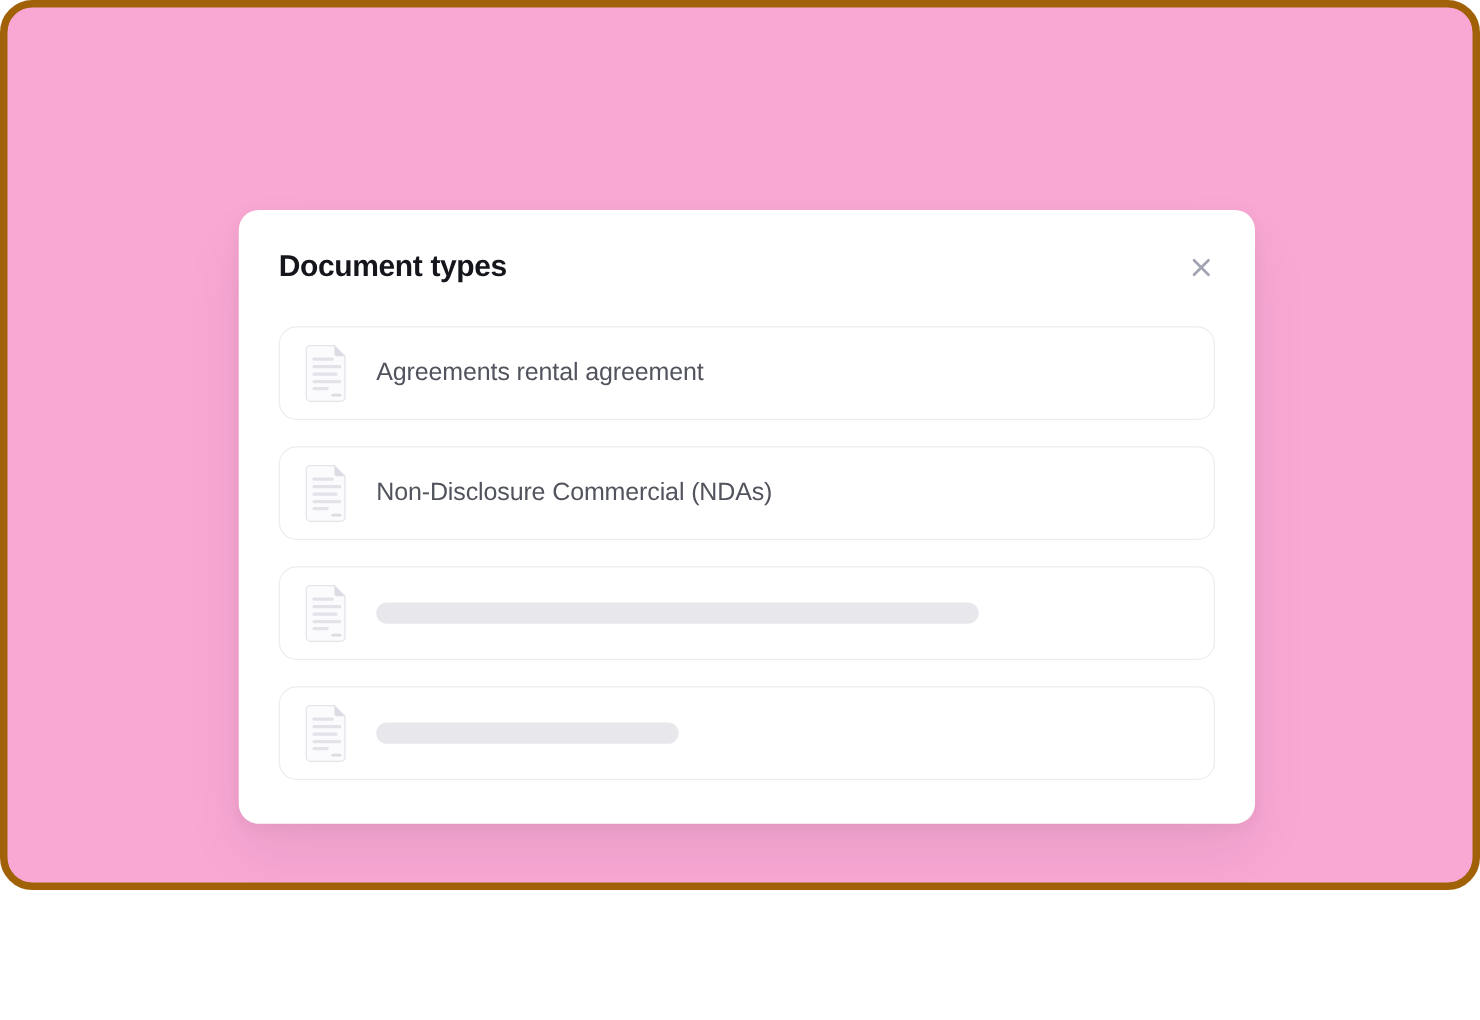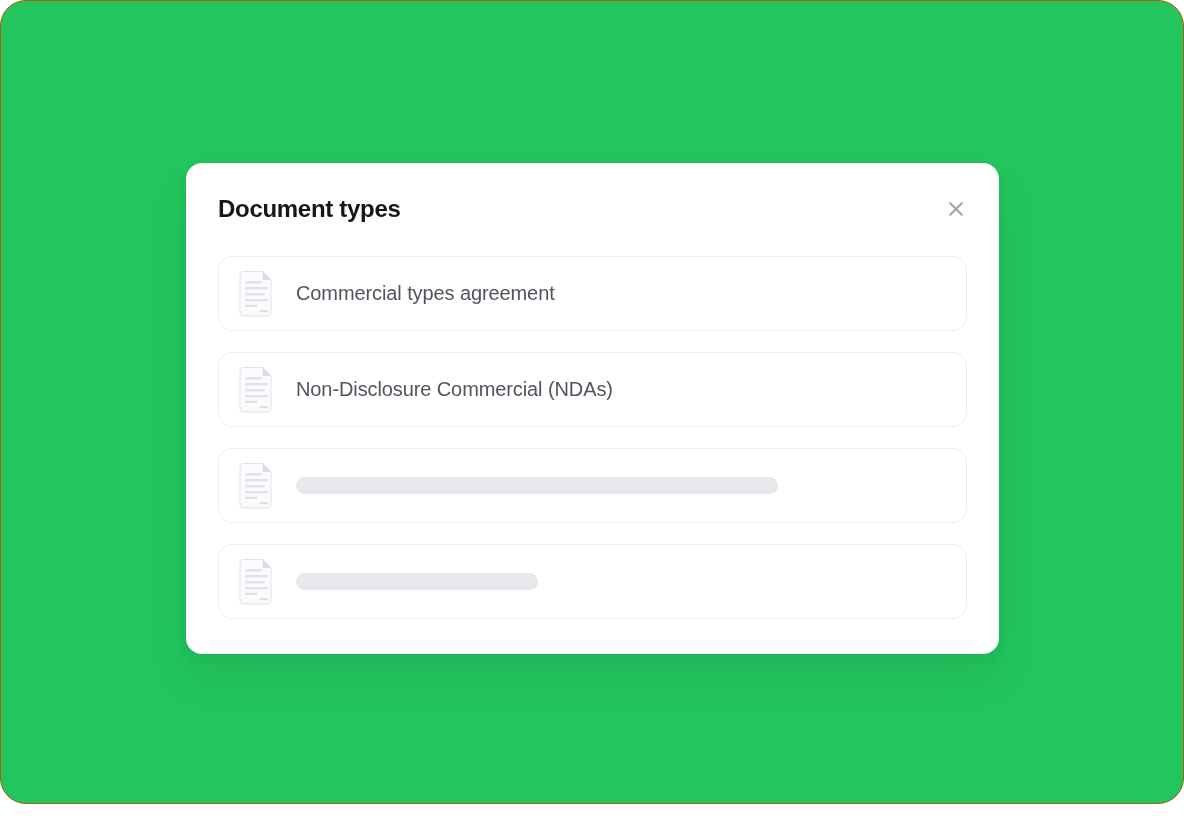--- a/index.html
+++ b/index.html
@@ -3,23 +3,23 @@
 <meta charset="utf-8">
 <style>
   * { margin: 0; padding: 0; box-sizing: border-box; }
   html, body {
     width: 1184px; height: 816px;
     background: #ffffff;
     font-family: "Liberation Sans", "DejaVu Sans", sans-serif;
   }
   .viewport {
     position: absolute; inset: 0;
-    width: 1184px; height: 804px;
-    background: #22c55e;
-    border: 1px solid #a16207;
+    width: 1184px; height: 712px;
+    background: #f9a8d4;
+    border: 6px solid #a16207;
     border-radius: 26px;
     overflow: hidden;
   }
   .modal {
     position: absolute;
     left: 185px; top: 162px;
     width: 813px; height: 491px;
     background: #ffffff;
     border-radius: 16px;
     box-shadow: 0 24px 48px rgba(30,30,45,0.07), 0 4px 12px rgba(30,30,45,0.05);
@@ -102,21 +102,21 @@
             <path d="M5 1.5 h19.5 L33 10 v32.5 a3.5 3.5 0 0 1 -3.5 3.5 h-24 a3.5 3.5 0 0 1 -3.5 -3.5 v-37.5 a3.5 3.5 0 0 1 3.5 -3.5 z" fill="#fbfbfd" stroke="#e3e3ea" stroke-width="1"></path>
             <path d="M24.5 1.5 L33 10 h-6 a2.5 2.5 0 0 1 -2.5 -2.5 z" fill="#dcdce4"></path>
             <rect x="7" y="11" width="17" height="2.6" rx="1.3" fill="#e2e2e9"></rect>
             <rect x="7" y="17" width="23" height="2.6" rx="1.3" fill="#e2e2e9"></rect>
             <rect x="7" y="23" width="20" height="2.6" rx="1.3" fill="#e2e2e9"></rect>
             <rect x="7" y="29" width="23" height="2.6" rx="1.3" fill="#e2e2e9"></rect>
             <rect x="7" y="34.5" width="13" height="2.6" rx="1.3" fill="#e2e2e9"></rect>
             <rect x="22" y="40" width="8" height="2.2" rx="1.1" fill="#dcdce4"></rect>
           </svg>
         </span>
-        <span class="row-label">Commercial types agreement</span>
+        <span class="row-label">Agreements rental agreement</span>
       </div>
 
       <div class="row">
         <span class="doc-icon">
           <svg width="38" height="47" viewBox="0 0 38 47" fill="none">
             <path d="M5 1.5 h19.5 L33 10 v32.5 a3.5 3.5 0 0 1 -3.5 3.5 h-24 a3.5 3.5 0 0 1 -3.5 -3.5 v-37.5 a3.5 3.5 0 0 1 3.5 -3.5 z" fill="#fbfbfd" stroke="#e3e3ea" stroke-width="1"></path>
             <path d="M24.5 1.5 L33 10 h-6 a2.5 2.5 0 0 1 -2.5 -2.5 z" fill="#dcdce4"></path>
             <rect x="7" y="11" width="17" height="2.6" rx="1.3" fill="#e2e2e9"></rect>
             <rect x="7" y="17" width="23" height="2.6" rx="1.3" fill="#e2e2e9"></rect>
             <rect x="7" y="23" width="20" height="2.6" rx="1.3" fill="#e2e2e9"></rect>

